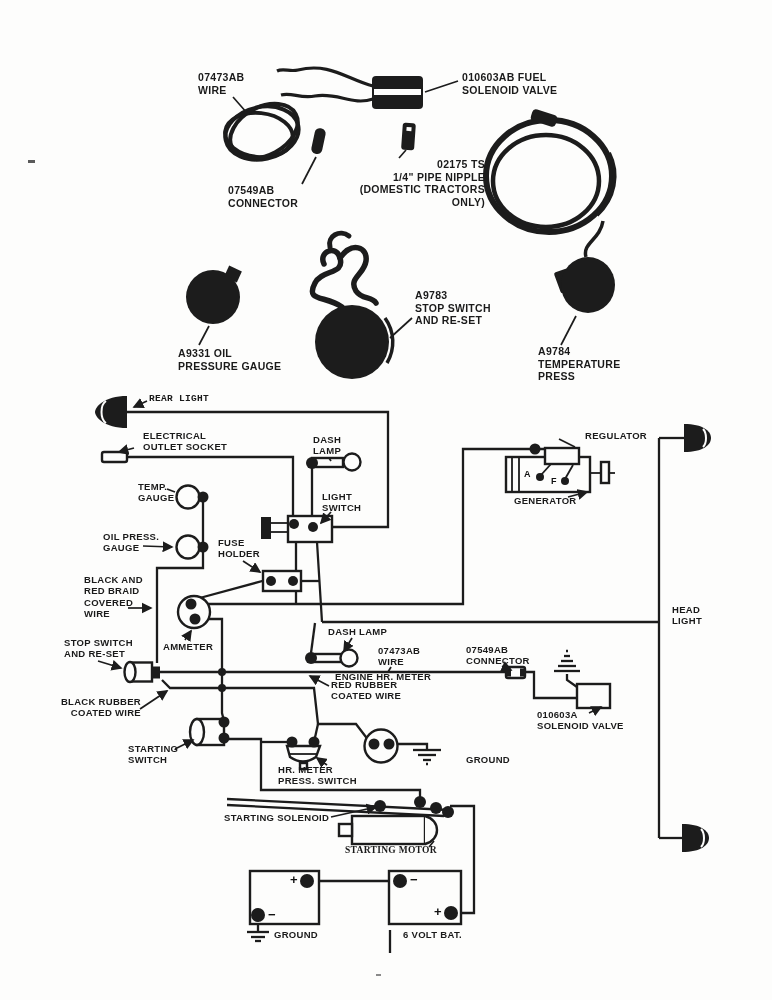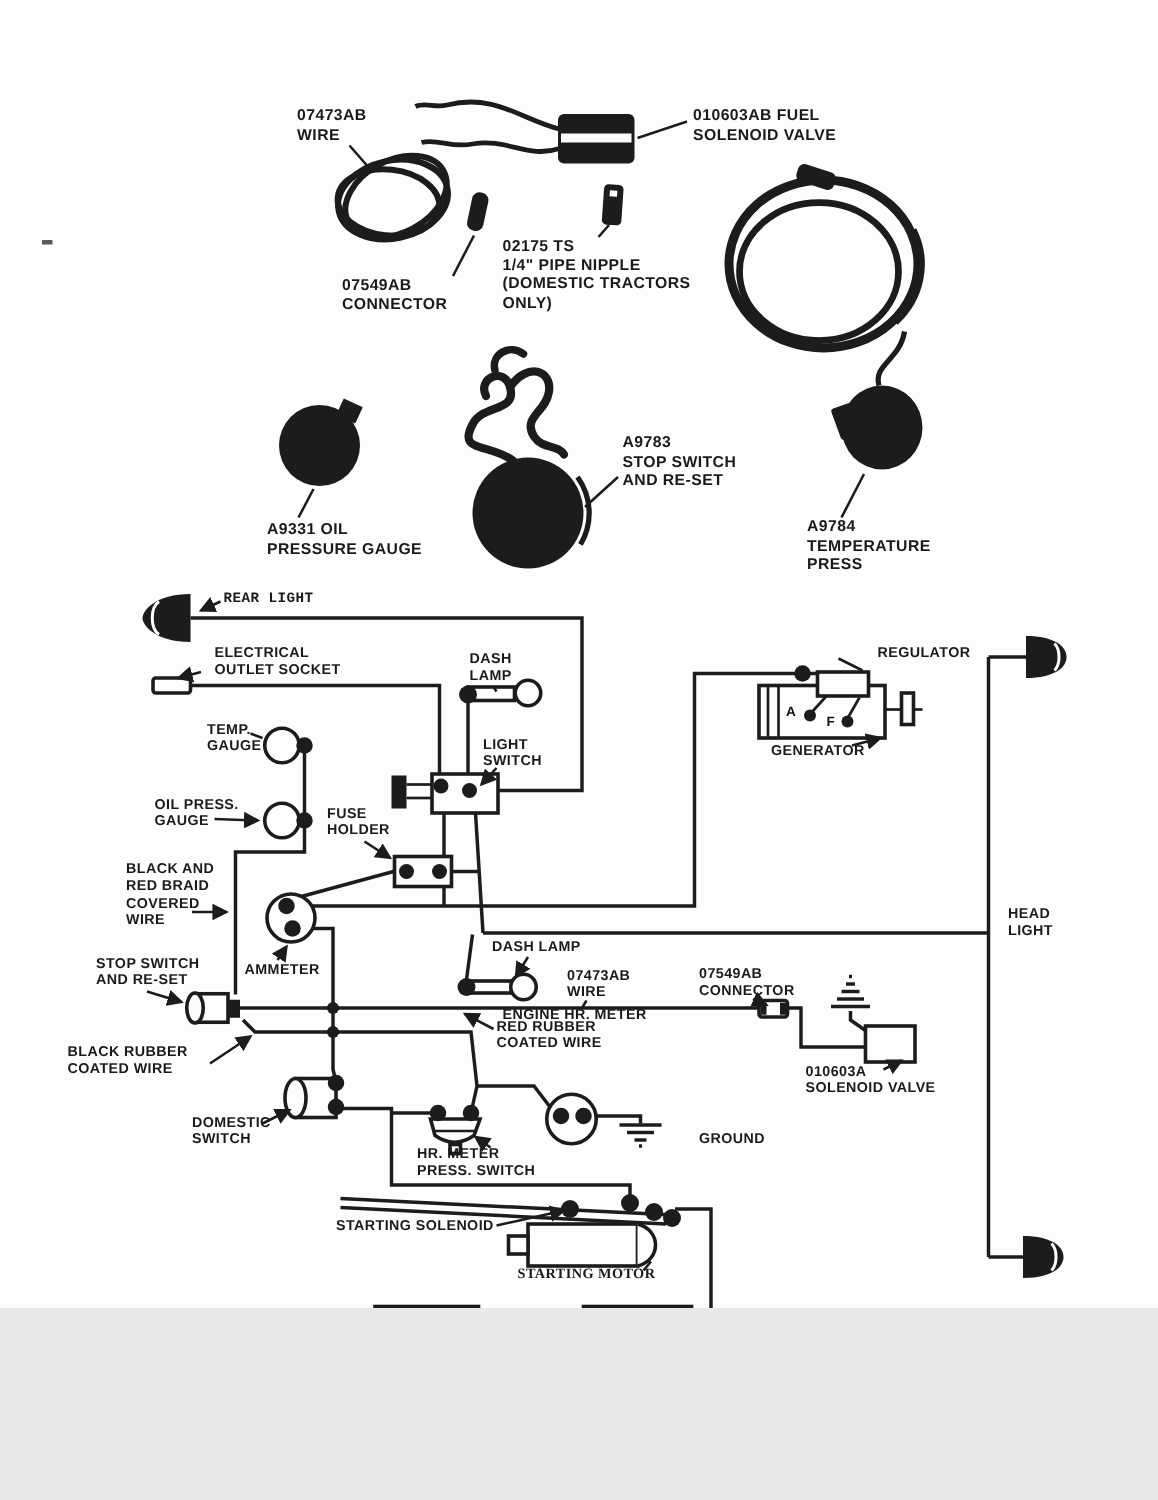--- a/index.html
+++ b/index.html
@@ -1,30 +1,30 @@
 <!DOCTYPE html>
 <html><head>
 <meta charset="utf-8">
 <style>
   html,body{margin:0;padding:0;background:#e8e8e8;}
-  .stage{position:relative;width:772px;height:872px;background:#fdfdfc;overflow:hidden;
+  .stage{position:relative;width:772px;height:1000px;background:#fdfdfc;overflow:hidden;
          font-family:"Liberation Sans", sans-serif;}
   svg{position:absolute;left:0;top:0;}
   .w{fill:none;stroke:#1c1c1c;stroke-width:2.3px;}
   .sym{fill:#fdfdfc;stroke:#1c1c1c;stroke-width:2.4px;}
   .fillb{fill:#1c1c1c;stroke:none;}
   .ld{fill:none;stroke:#1c1c1c;stroke-width:1.7px;}
   .thick{fill:none;stroke:#1c1c1c;stroke-width:4px;}
   .thin{fill:none;stroke:#1c1c1c;stroke-width:1.8px;}
   .cable{fill:none;stroke:#1c1c1c;stroke-width:5.5px;stroke-linecap:round;}
   .wh{fill:none;stroke:#fdfdfc;stroke-width:2px;}
   .lbl{position:absolute;color:#1a1a1a;font-weight:bold;font-size:9.5px;line-height:1.2;
        letter-spacing:.3px;white-space:pre-line;}
   .lbl.big{font-size:10.5px;}
-  .lbl.ctr{text-align:left;}
+  .lbl.ctr{text-align:right;}
   .sign{position:absolute;color:#111;font-weight:bold;font-size:13px;line-height:1;}
   .term{position:absolute;color:#111;font-weight:bold;font-size:9px;line-height:1;}
 </style>
 </head>
 <body>
 
 <div class="stage">
 
 <svg width="772" height="1000" viewBox="0 0 772 1000">
   <defs>
@@ -334,21 +334,21 @@
 WIRE</div>
 <div class="lbl" style="left:466px;top:644px;">07549AB
 CONNECTOR</div>
 <div class="lbl" style="left:331px;top:679px;">RED RUBBER
 COATED WIRE</div>
 <div class="lbl" style="left:335px;top:671px;">ENGINE HR. METER</div>
 <div class="lbl" style="left:537px;top:696px;margin-top:13px;">010603A
 SOLENOID VALVE</div>
 <div class="lbl" style="left:672px;top:604px;">HEAD
 LIGHT</div>
-<div class="lbl" style="left:128px;top:743px;">DOMESTIC
+<div class="lbl" style="left:128px;top:743px;">STARTING
 SWITCH</div>
 <div class="lbl" style="left:278px;top:764px;">HR. METER
 PRESS. SWITCH</div>
 <div class="lbl" style="left:466px;top:754px;">GROUND</div>
 <div class="lbl" style="left:224px;top:812px;">STARTING SOLENOID</div>
 <div class="lbl" style="left:345px;top:845px;font-family:Liberation Serif, serif;">STARTING MOTOR</div>
 <div class="lbl" style="left:274px;top:929px;">GROUND</div>
 <div class="lbl" style="left:403px;top:929px;">6 VOLT BAT.</div>
 
 <div class="sign" style="left:290px;top:873px;">+</div>

